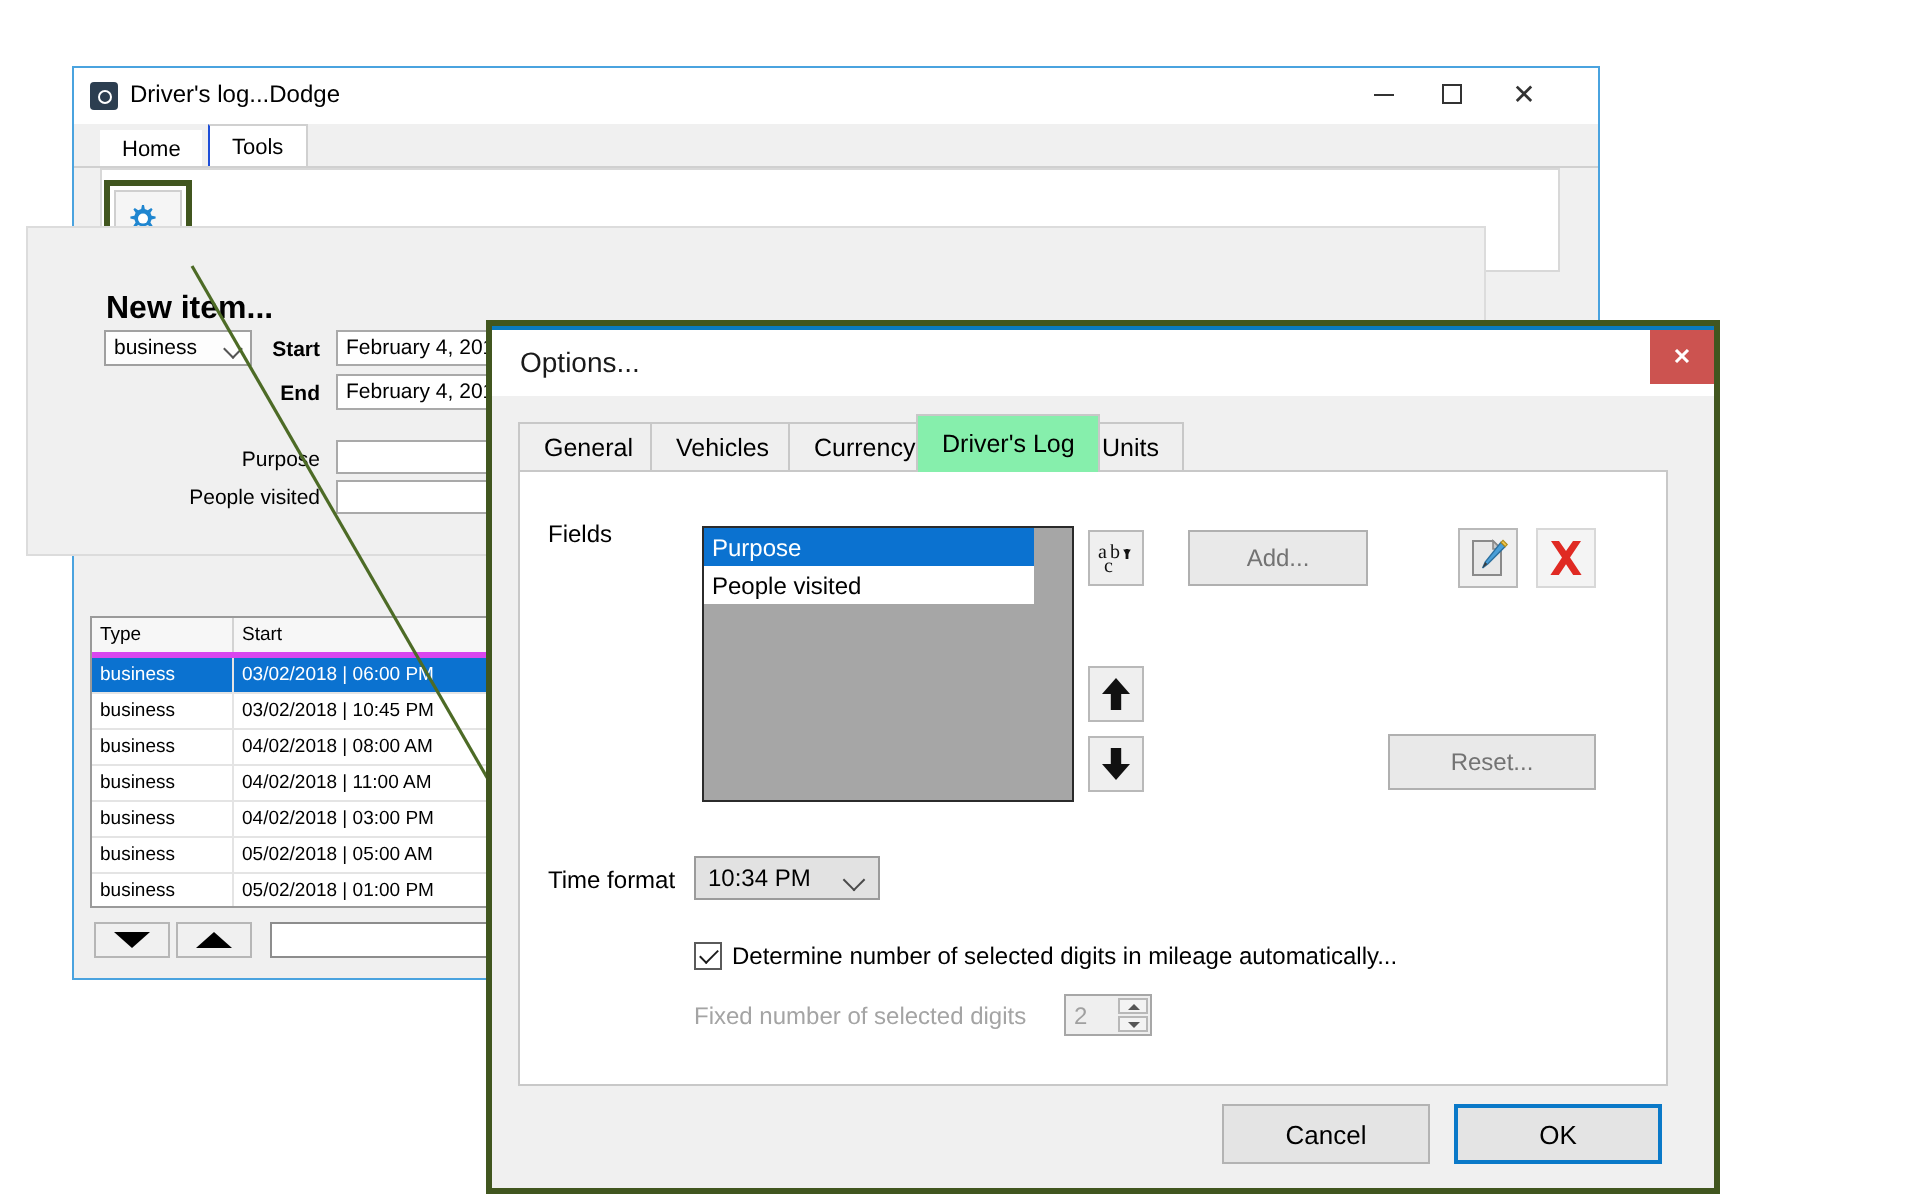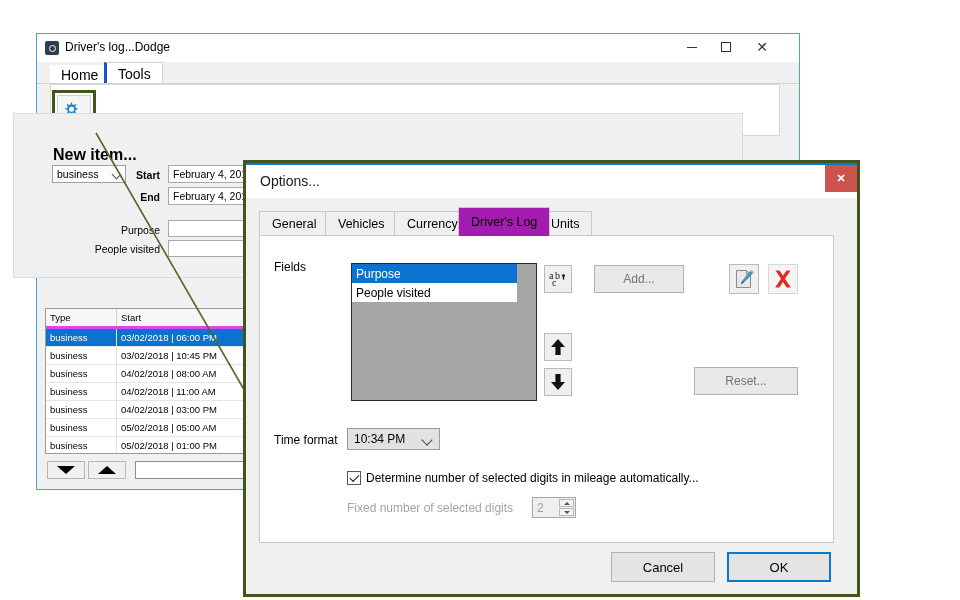--- a/index.html
+++ b/index.html
@@ -71,30 +71,30 @@
 
   
   #ribbon-tabs {
     position: absolute; left: 0; top: 28px;
     width: 100%; height: 22px;
   }
   .ribbon-tab {
     position: absolute; top: 3px;
     height: 19px;
     padding: 0 11px;
-    font-size: 14px; color: #000;
+    font-size: 11px; color: #000;
     display: flex; align-items: center;
     box-sizing: border-box;
     background: #ffffff;
   }
   #tab-home { left: 13px; }
   #tab-tools {
     left: 67px;
     background: #ffffff;
-    border-left: 3px solid #1d4ed8;
+    border-left: 1px solid #1d4ed8;
     border-right: 1px solid #d0d0d0;
     border-top: 1px solid #d0d0d0;
     top: 0; height: 22px;
   }
   #ribbon-underline {
     position: absolute; left: 0; top: 49px; width: 100%; height: 1px;
     background: #d0d0d0;
   }
 
   
@@ -301,21 +301,21 @@
     padding: 0 12px;
     background: #efefef;
     border: 1px solid #c8c8c8;
     border-bottom: none;
     box-sizing: border-box;
     font-size: 12.5px; color: #000;
     display: flex; align-items: center;
   }
   .dlg-tab.active {
     height: 29px;
-    background: #a21caf;
+    background: #86efac;
     border-color: #c8c8c8;
     z-index: 3;
   }
   #dtab-0 { left: 0px; }
   #dtab-1 { left: 66px; margin-top: 43px; }
   #dtab-2 { left: 135px; }
   #dtab-3 { left: 199px; }
   #dtab-4 { left: 279px; }
 
   #dlg-tabpanel {

